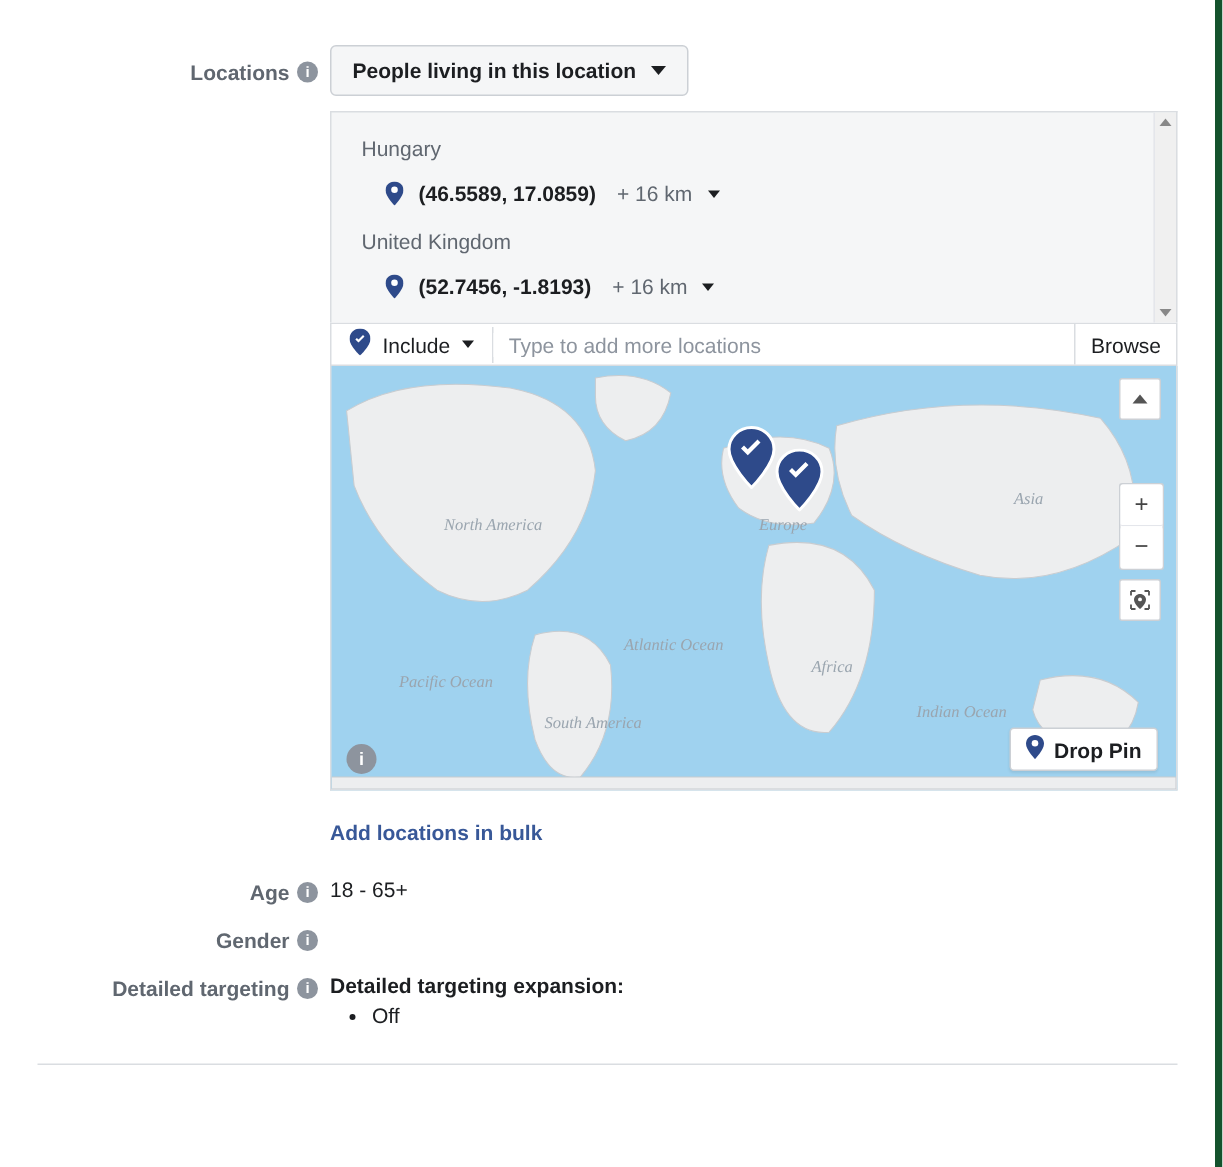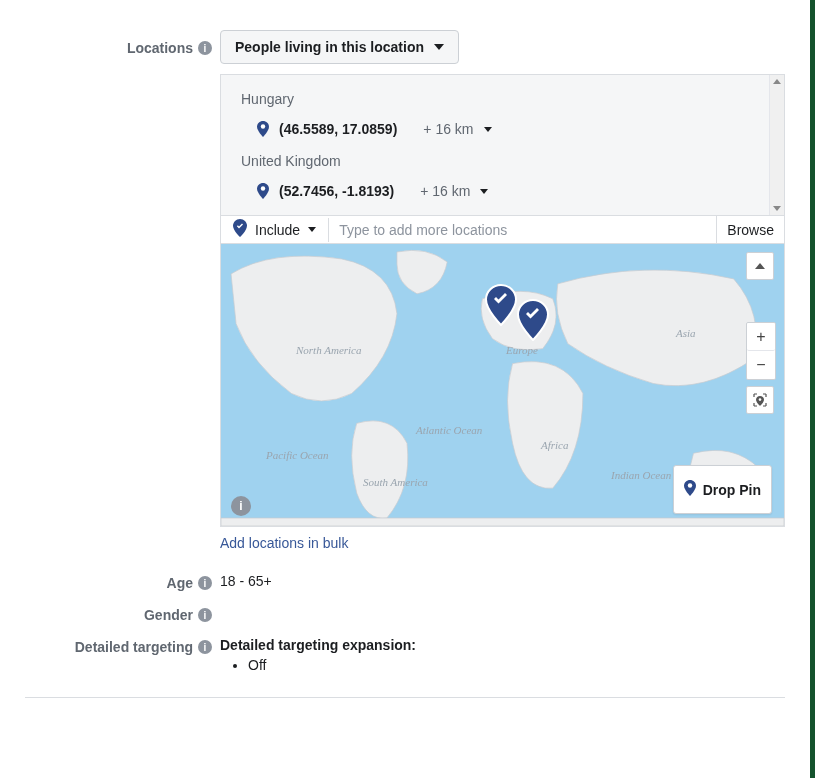--- a/index.html
+++ b/index.html
@@ -105,21 +105,21 @@
       font-size: 14px;
     }
     .loc-coord-row {
       display: flex;
       align-items: center;
       gap: 10px;
       padding: 8px 20px 10px 36px;
     }
     .pin-icon-sm svg { display: block; }
     .coord-text { font-weight: 700; }
-    .radius-text { color: #606770; margin-left: 16px; }
+    .radius-text { color: #606770; margin-left: 4px; }
     .include-bar {
       display: flex;
       align-items: center;
       border: 1px solid #dadde1;
       background: #fff;
       height: 29px;
     }
     .include-toggle {
       display: flex;
       align-items: center;
@@ -192,21 +192,21 @@
       border-left: 5px solid transparent;
       border-right: 5px solid transparent;
       border-bottom: 6px solid #555;
     }
     .drop-pin-btn {
       position: absolute;
       right: 12px; bottom: 12px;
       background: #fff;
       border: 1px solid #ccd0d5;
       border-radius: 3px;
-      padding: 14px 10px;
+      padding: 4px 10px;
       display: flex;
       align-items: center;
       gap: 7px;
       font-weight: 600;
       font-size: 14px;
       cursor: pointer;
       box-shadow: 0 1px 2px rgba(0,0,0,0.08);
     }
     .map-info-btn {
       position: absolute;
@@ -229,24 +229,25 @@
     .map-label {
       position: absolute;
       color: #9aa5af;
       font-style: italic;
       font-size: 11px;
       font-family: Georgia, serif;
       white-space: nowrap;
     }
     .bulk-link {
       display: inline-block;
-      margin-top: 8px;
+      margin-top: 20px;
       color: #385898;
       font-size: 14px;
       cursor: pointer;
+      font-weight: bold;
     }
     .plain-value { padding-top: 0; }
     .det-header { font-weight: 700; }
     .det-list { list-style: disc; padding-left: 28px; margin-top: 4px; }
     .hr {
       border: none;
       border-top: 1px solid #dadde1;
       margin-top: 24px;
     }
   </style>

